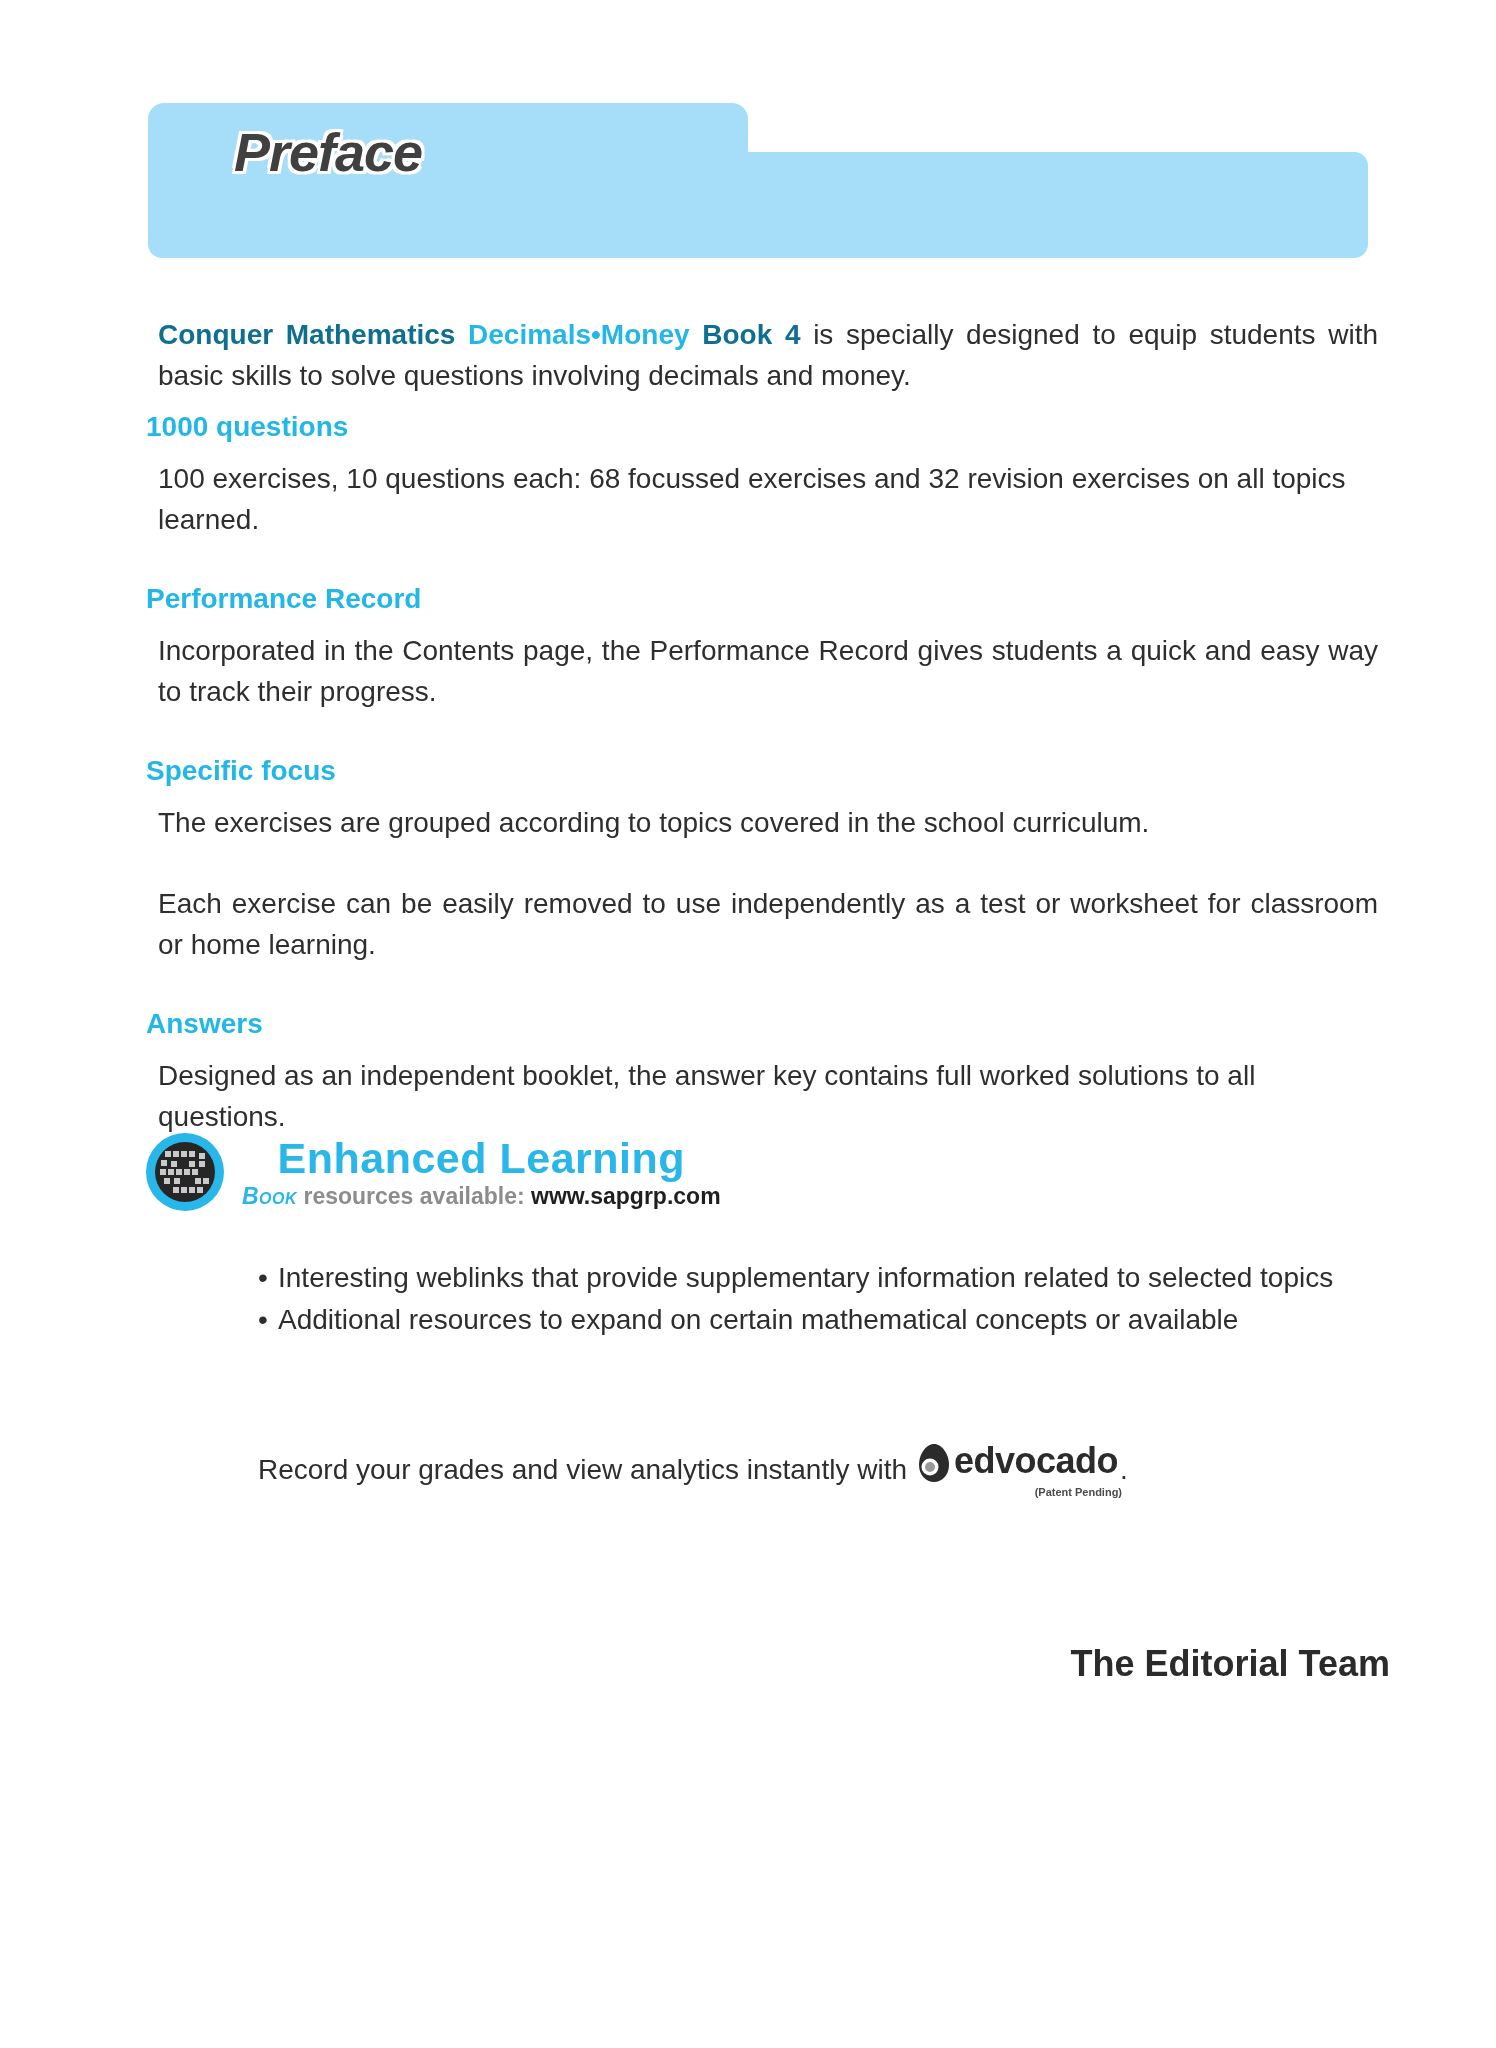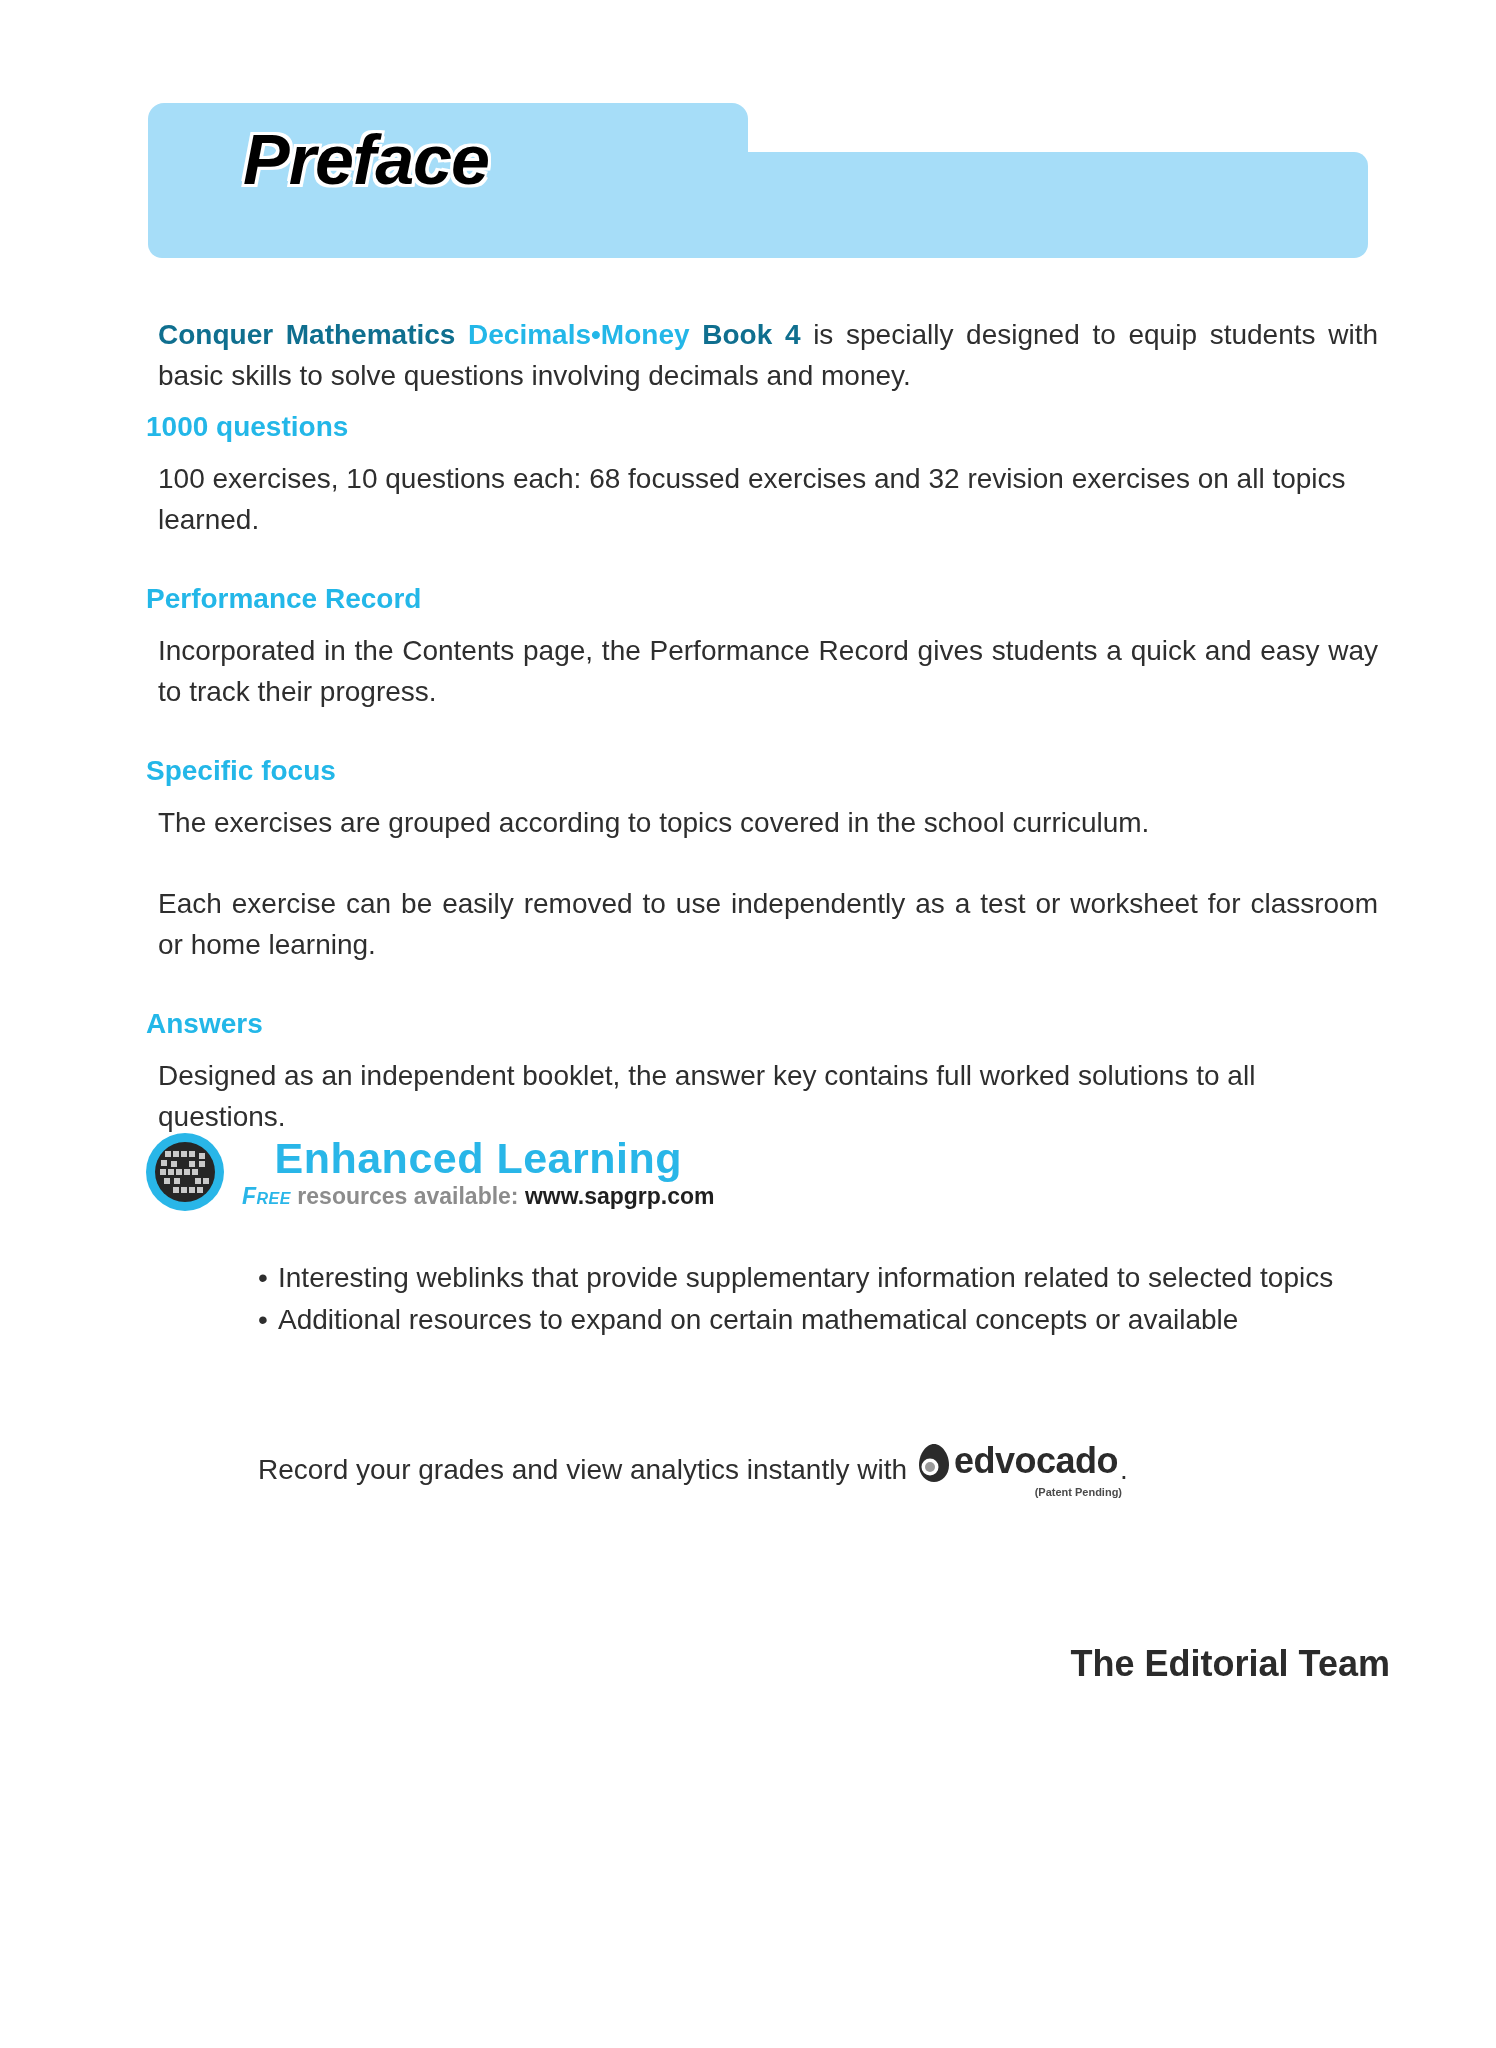--- a/index.html
+++ b/index.html
@@ -54,28 +54,28 @@
     position: absolute;
     left: 0;
     top: 49px;
     width: 600px;
     height: 20px;
     background: #a6ddf8;
   }
 
   .banner-title {
     position: absolute;
-    left: 95px;
+    left: 86px;
     top: 22px;
-    font-size: 70px;
+    font-size: 54px;
     line-height: 1;
     font-weight: bold;
     font-style: italic;
     letter-spacing: -1px;
-    color: #000000;
+    color: #404040;
     text-shadow:
        2px  0 0 #ffffff, -2px  0 0 #ffffff,
        0  2px 0 #ffffff,  0 -2px 0 #ffffff,
        2px  2px 0 #ffffff, -2px  2px 0 #ffffff,
        2px -2px 0 #ffffff, -2px -2px 0 #ffffff,
        3px 3px 0 #ffffff, -3px 3px 0 #ffffff,
        3px -3px 0 #ffffff, -3px -3px 0 #ffffff;
     white-space: nowrap;
   }
 
@@ -352,21 +352,21 @@
 
             <rect x="18" y="45" width="6" height="6"></rect>
             <rect x="26" y="45" width="6" height="6"></rect>
             <rect x="34" y="45" width="6" height="6"></rect>
             <rect x="42" y="45" width="6" height="6"></rect>
           </g>
         </svg>
       </div>
       <div class="el-text">
         <div class="el-title">Enhanced Learning</div>
-        <div class="el-sub"><span class="el-free">Free</span><span class="el-res"> resources available: </span><span class="el-url">www.sapgrp.com</span></div>
+        <div class="el-sub"><span class="el-free">Book</span><span class="el-res"> resources available: </span><span class="el-url">www.sapgrp.com</span></div>
       </div>
     </div>
   </div>
 
   <div class="bullets">
     <div class="bullet-item">
       <span class="bullet-dot">•</span>
       <span class="bullet-text">Interesting weblinks that provide supplementary information related to selected topics</span>
     </div>
     <div class="bullet-item">

